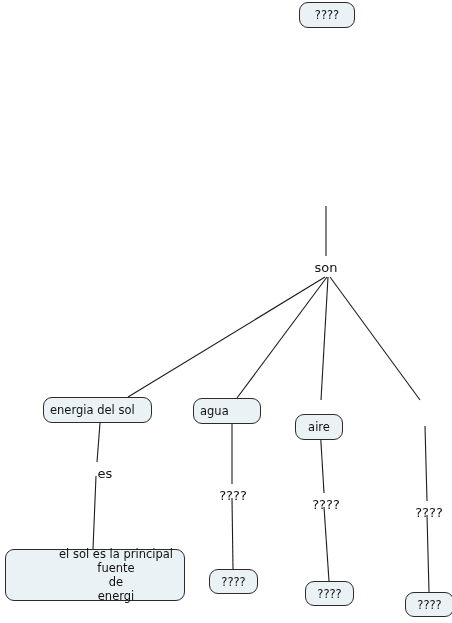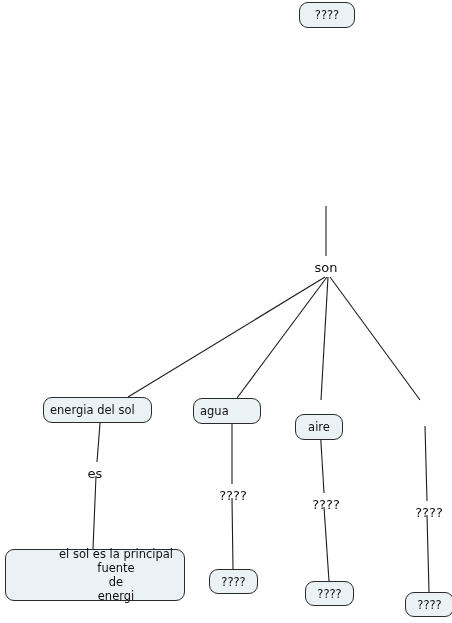--- a/index.html
+++ b/index.html
@@ -101,21 +101,21 @@
 energi</div>
 
   <div class="node" style="left: 209px; top: 569px; width: 49px; height: 25px;">????</div>
 
   <div class="node" style="left: 305px; top: 581px; width: 49px; height: 25px;">????</div>
 
   <div class="node" style="left: 405px; top: 592px; width: 49px; height: 25px;">????</div>
 
   <div class="link-phrase" style="left: 314px; top: 261px; width: 24px;">son</div>
 
-  <div class="link-phrase" style="left: 85px; top: 467px; width: 20px;">es</div>
+  <div class="link-phrase" style="left: 95px; top: 467px; width: 20px;">es</div>
 
   <div class="link-phrase" style="left: 215px; top: 489px; width: 36px;">????</div>
 
   <div class="link-phrase" style="left: 308px; top: 498px; width: 36px;">????</div>
 
   <div class="link-phrase" style="left: 411px; top: 506px; width: 36px;">????</div>
 
 </div>
 
 </body></html>

